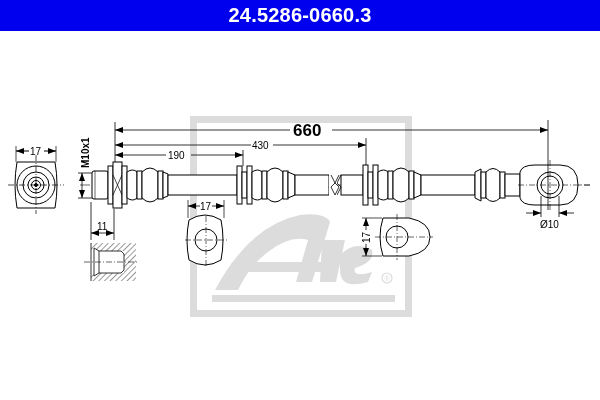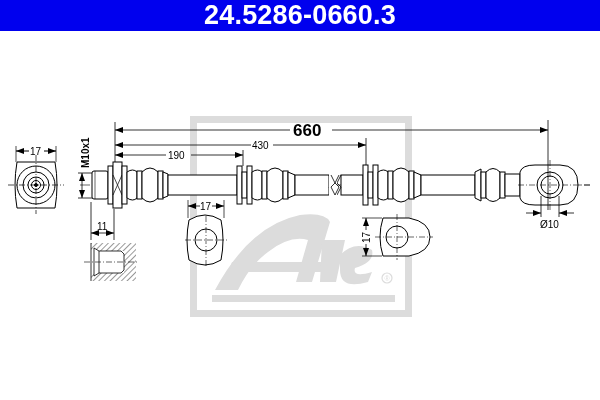--- a/index.html
+++ b/index.html
@@ -1,17 +1,17 @@
 <!DOCTYPE html>
 <html><head>
   <meta charset="utf-8">
   <style>
     html, body { margin: 0; padding: 0; background: #ffffff; }
     body { width: 600px; height: 400px; overflow: hidden; position: relative; font-family: "Liberation Sans", sans-serif; }
-    .header { position: absolute; left: 0; top: 0; width: 600px; height: 31px; background: #0000ee; color: #ffffff; display: flex; justify-content: center; align-items: center; gap: 34px; font-weight: bold; font-size: 27px; letter-spacing: 0.2px; }
+    .header { position: absolute; left: 0; top: 0; width: 600px; height: 31px; background: #0000ee; color: #ffffff; display: flex; justify-content: center; align-items: center; gap: 34px; font-weight: bold; font-size: 20px; letter-spacing: 0.2px; }
     .header span { display: block; }
     svg.drawing { position: absolute; left: 0; top: 0; }
     .dim { font-family: "Liberation Sans", sans-serif; font-size: 10px; fill: #000; }
     .dim-big { font-family: "Liberation Sans", sans-serif; font-size: 17px; font-weight: bold; fill: #000; }
   </style>
 </head>
 <body>
 
 <div class="header">
   <span>24.5286-0660.3</span>

